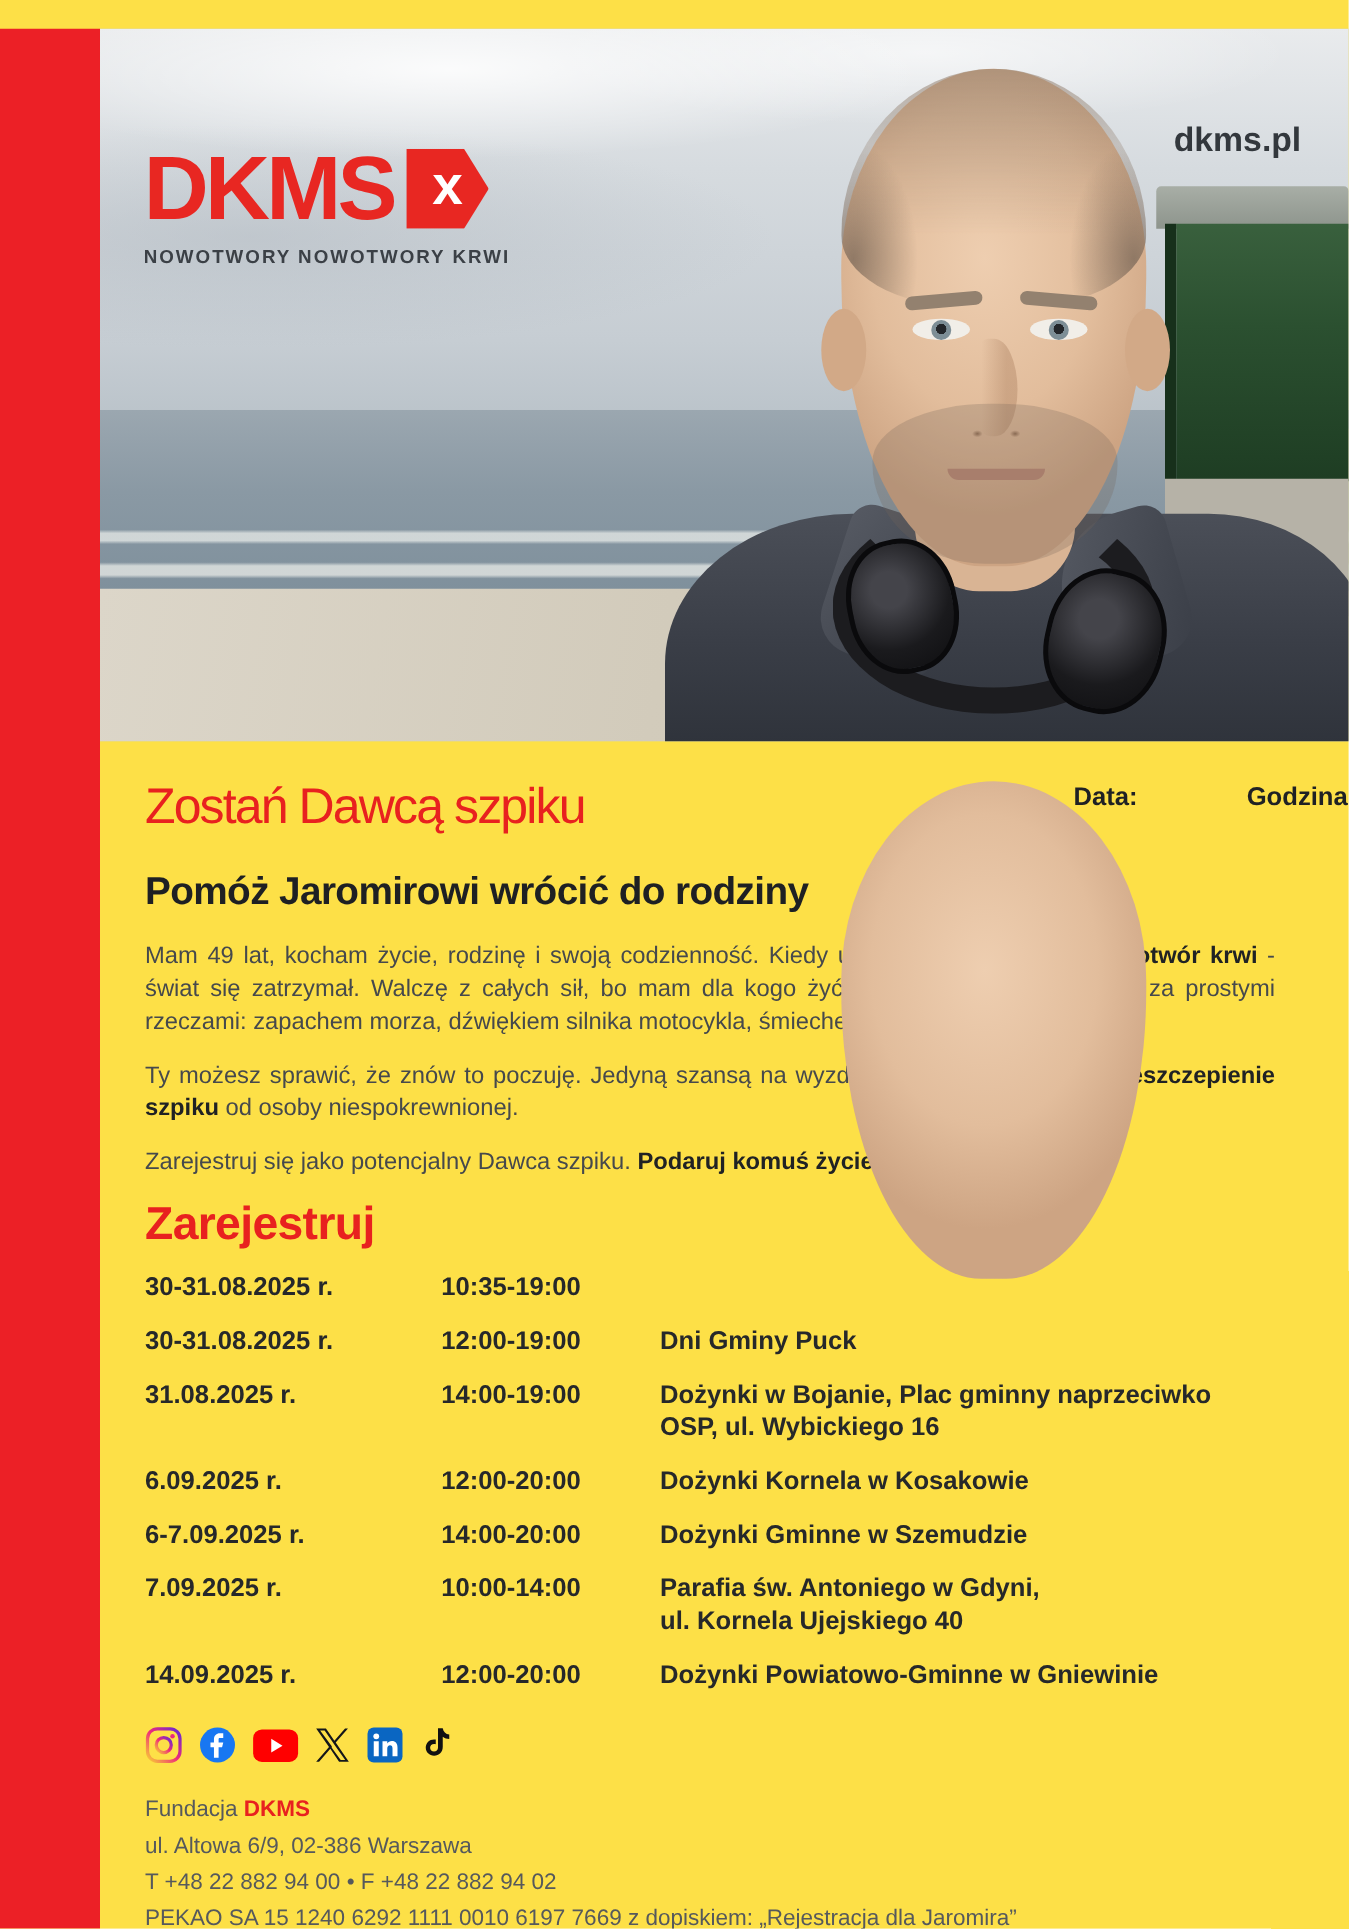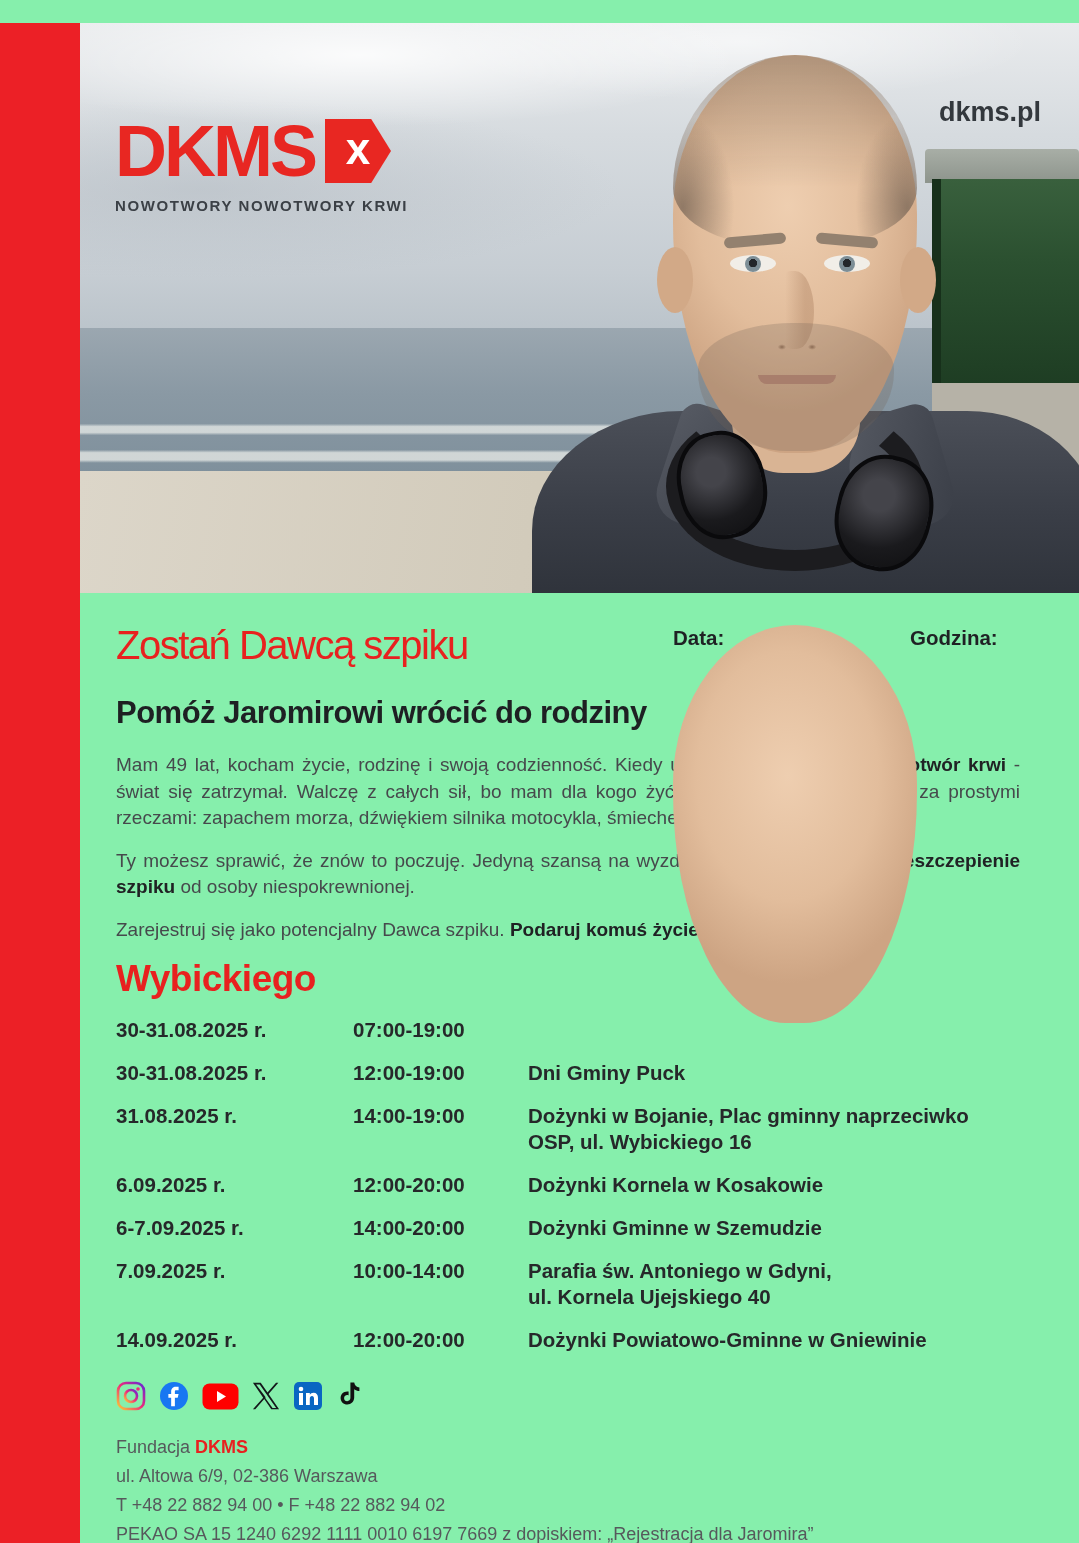--- a/index.html
+++ b/index.html
@@ -1,19 +1,19 @@
 <!DOCTYPE html>
 <html><head>
 <meta charset="utf-8">
 <style>
   html,body { margin:0; padding:0; background:#ffffff; }
   * { box-sizing:border-box; }
   .page {
     position:relative; width:1079px; height:1543px; margin:0 auto;
-    background:#86efac; overflow:hidden;
+    background:#fde047; overflow:hidden;
     font-family:"Liberation Sans", sans-serif;
   }
   
   .red-bar { position:absolute; left:0; top:23px; width:80px; height:1520px; background:#ec2026; }
 
   
   .photo { position:absolute; left:80px; top:23px; width:999px; height:570px; overflow:hidden; background:#c9cfd4; }
   .sky { position:absolute; inset:0; height:320px;
     background:
       radial-gradient(55% 32% at 28% 10%, rgba(255,255,255,.85), rgba(255,255,255,0) 70%),
@@ -99,21 +99,21 @@
   
   .content { position:absolute; left:80px; top:593px; width:999px; padding:17px 59px 0 36px; }
   h1.title { margin:0 0 16px; color:#e8211f; font-size:40px; line-height:70px; font-weight:normal; letter-spacing:-1.5px; }
   h2.subtitle { margin:16px 0 22px; color:#1e2023; font-size:31px; line-height:34px; font-weight:bold; letter-spacing:-0.5px; }
   p.body { margin:0 0 16px; color:#46494c; font-size:19px; line-height:26.5px; text-align:justify; }
   p.body b { color:#202224; }
   h3.reg { margin:14px 0 18px; color:#e8211f; font-size:37px; line-height:40px; font-weight:bold; letter-spacing:-0.5px; }
 
   .table { color:#26282a; font-size:20.5px; font-weight:bold; }
   .trow { display:grid; grid-template-columns:237px 175px 1fr; margin-bottom:17px; line-height:26px; }
-  .trow.head { margin-bottom:20px; color:#1f2124; }
+  .trow.head { margin-bottom:20px; color:#1f2124;text-align:right; }
   .cell-place { white-space:pre-line; }
 
   .social { margin-top:28px; display:flex; align-items:center; gap:13px; }
   .social .sicon { display:inline-flex; cursor:pointer; }
 
   .footer { margin-top:22px; color:#56595c; font-size:18px; line-height:29px; }
   .footer .red { color:#e8211f; font-weight:bold; }
 </style>
 </head>
 <body>
@@ -162,31 +162,31 @@
   </div>
 
   <div class="content">
     <h1 class="title">Zostań Dawcą szpiku</h1>
     <h2 class="subtitle">Pomóż Jaromirowi wrócić do rodziny</h2>
 
     <p class="body"><span>Mam 49 lat, kocham życie, rodzinę i swoją codzienność. Kiedy usłyszałem diagnozę - </span><b>nowotwór krwi</b><span> - świat się zatrzymał. Walczę z całych sił, bo mam dla kogo żyć i o czym marzyć. Tęsknię za prostymi rzeczami: zapachem morza, dźwiękiem silnika motocykla, śmiechem bliskich.</span></p>
     <p class="body"><span>Ty możesz sprawić, że znów to poczuję. Jedyną szansą na wyzdrowienie jest dla mnie </span><b>przeszczepienie szpiku</b><span> od osoby niespokrewnionej.</span></p>
     <p class="body"><span>Zarejestruj się jako potencjalny Dawca szpiku. </span><b>Podaruj komuś życie.</b></p>
 
-    <h3 class="reg">Wybickiego</h3>
+    <h3 class="reg">Zarejestruj</h3>
 
     <div class="table">
       <div class="trow head">
         <div>Data:</div>
         <div>Godzina:</div>
 
       </div>
       <div class="trow">
         <div>30-31.08.2025 r.</div>
-        <div>07:00-19:00</div>
+        <div>10:35-19:00</div>
       </div>
       <div class="trow">
         <div>30-31.08.2025 r.</div>
         <div>12:00-19:00</div>
         <div class="cell-place">Dni Gminy Puck</div>
       </div>
       <div class="trow">
         <div>31.08.2025 r.</div>
         <div>14:00-19:00</div>
         <div class="cell-place">Dożynki w Bojanie, Plac gminny naprzeciwko

